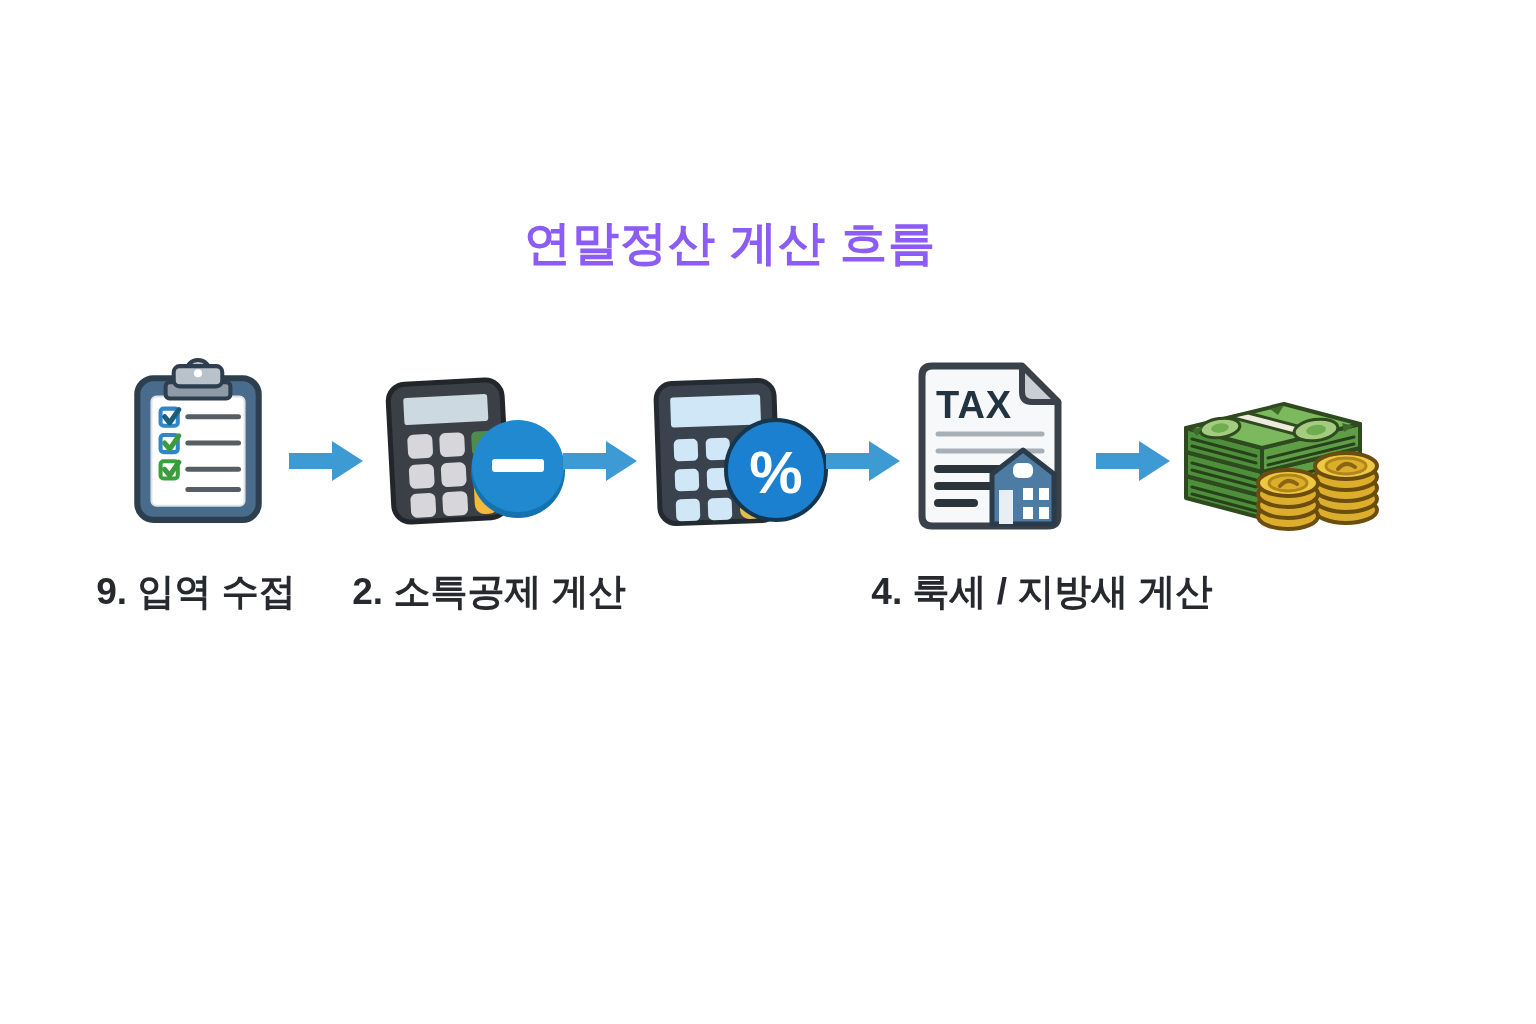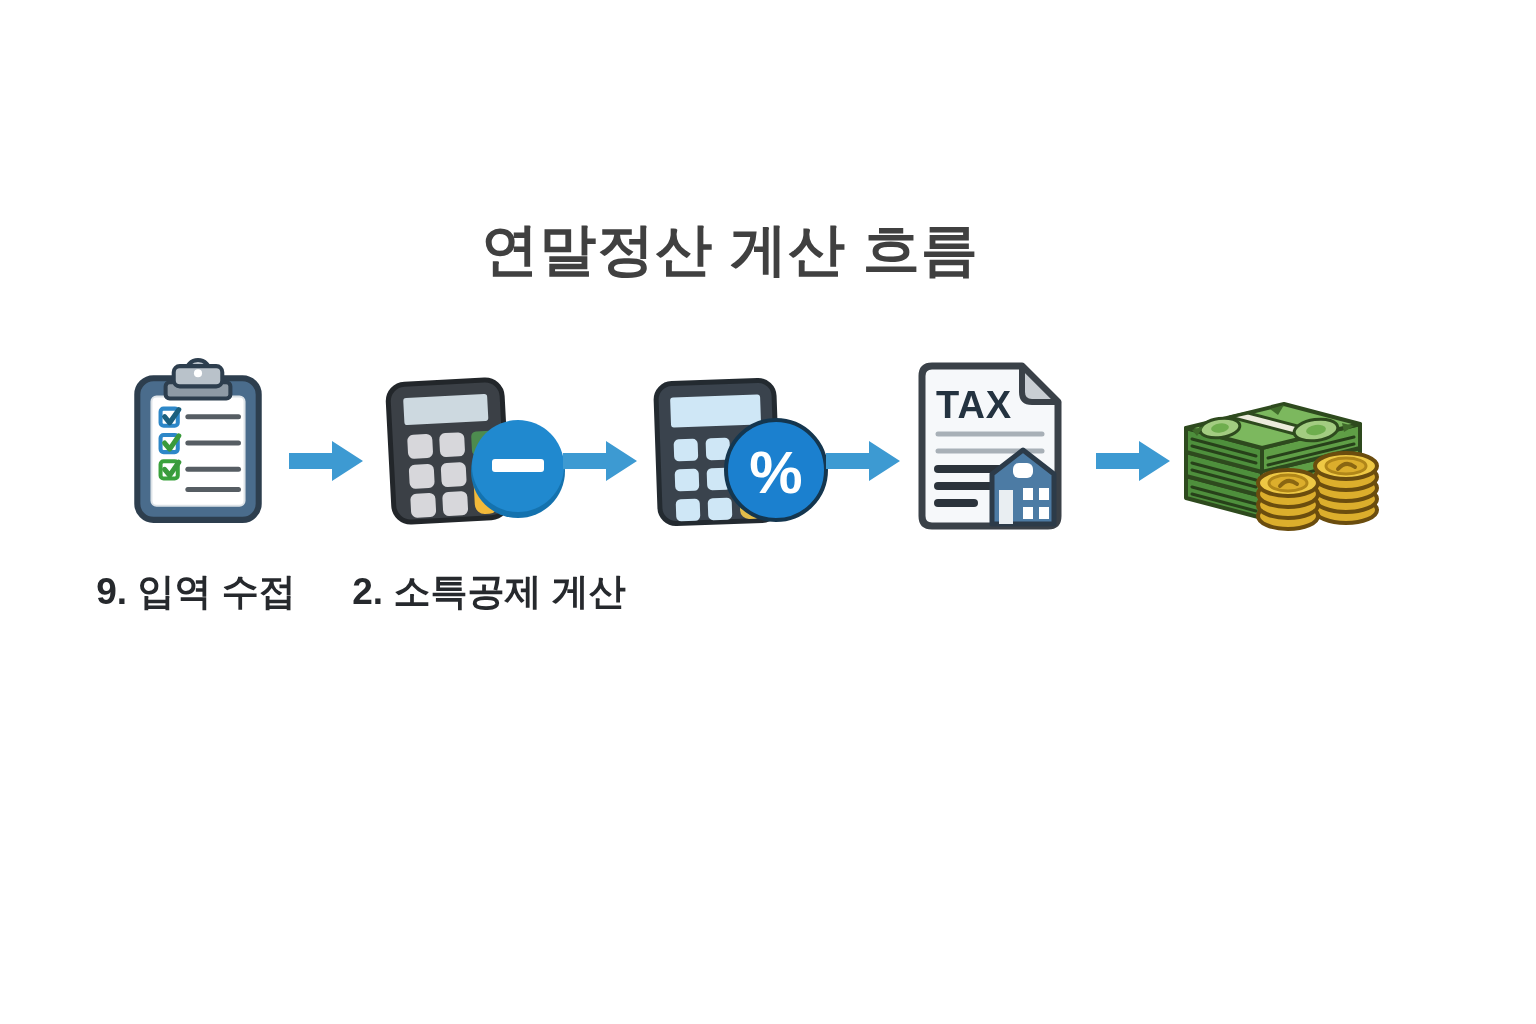--- a/index.html
+++ b/index.html
@@ -10,24 +10,24 @@
     height: 1024px;
     background: #ffffff;
     overflow: hidden;
     font-family: "Liberation Sans", "DejaVu Sans", sans-serif;
   }
   .title {
     position: absolute;
     top: 212px;
     left: 730px;
     transform: translateX(-50%);
-    font-size: 57px;
+    font-size: 47px;
     font-weight: 800;
     letter-spacing: 1px;
-    color: #404040;
+    color: #8b5cf6;
     white-space: nowrap;
   }
   .icon { position: absolute; }
   .icon svg { display: block; width: 100%; height: 100%; }
   .arrow { position: absolute; top: 438px; width: 76px; height: 44px; }
   .step-label {
     position: absolute;
     top: 567px;
     transform: translateX(-50%);
     font-size: 37px;
@@ -213,14 +213,15 @@
         <ellipse cx="122" cy="102" rx="30" ry="13" fill="#dcae2c"></ellipse>
         <ellipse cx="122" cy="91" rx="30" ry="13" fill="#eec844"></ellipse>
         <ellipse cx="122" cy="91" rx="19" ry="8" fill="#dcae2c" stroke="#b08619" stroke-width="3"></ellipse>
         <path d="M114,94 q8,-9 17,-2" stroke="#8a6612" stroke-width="4" fill="none" stroke-linecap="round"></path>
       </g>
     </svg>
   </div>
 
   <div class="step-label" style="left:196px;">9. 입역 수접</div>
   <div class="step-label" style="left:473px;margin-left:16px;">2. 소특공제 게산</div>
+  <div class="step-label" style="left:1042px;">4. 룩세 / 지방새 게산</div>
 
 </div>
 
 </body></html>

